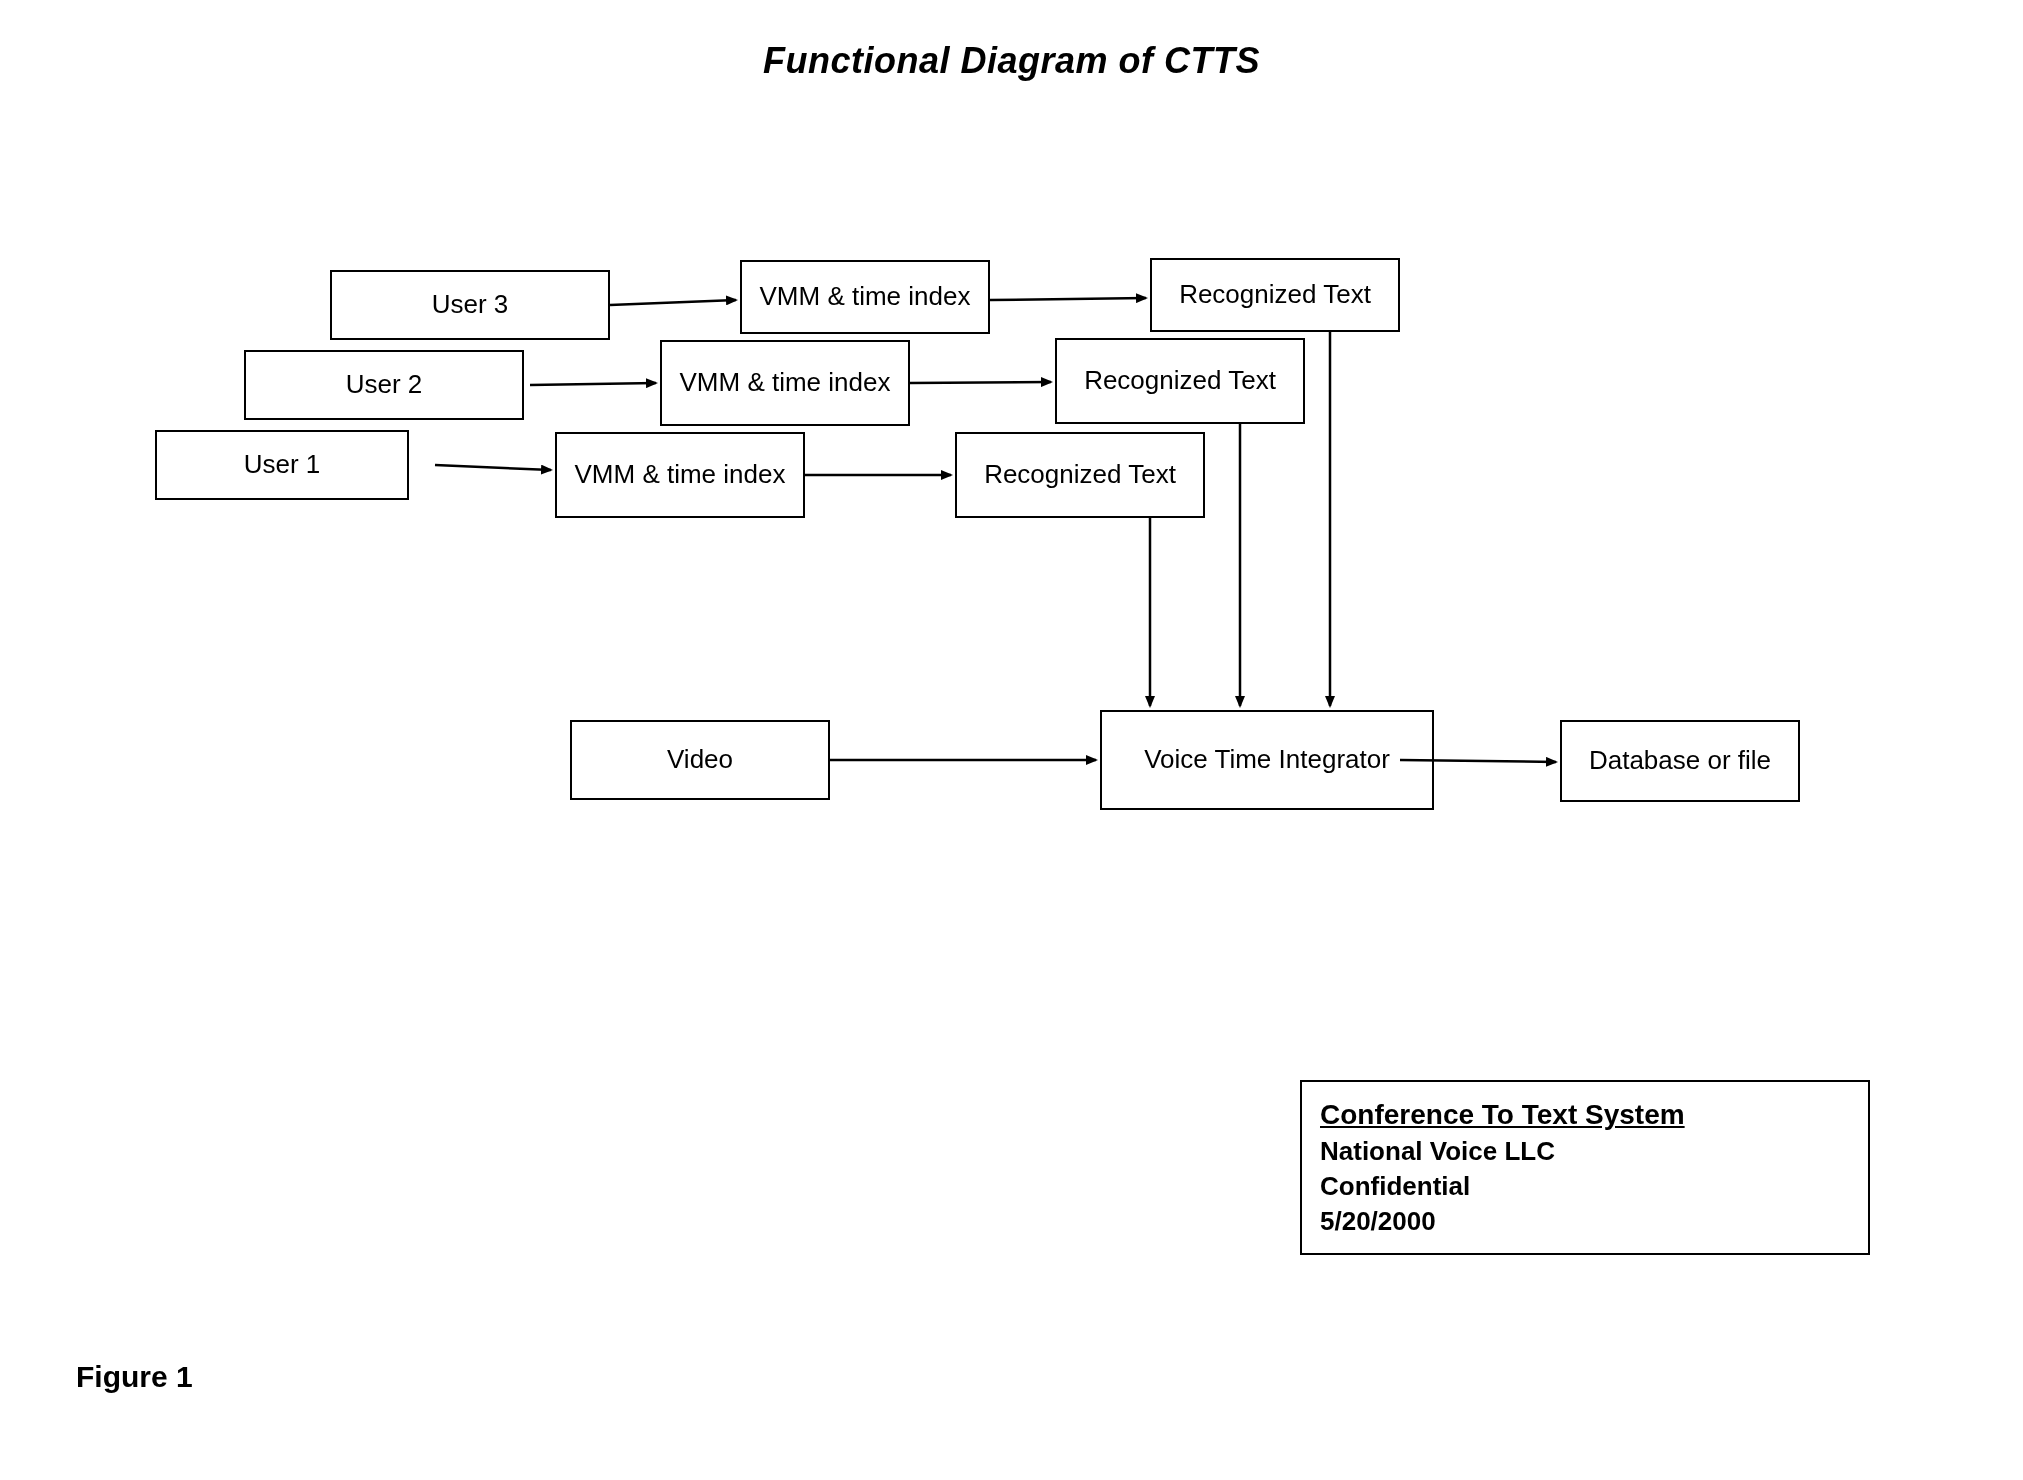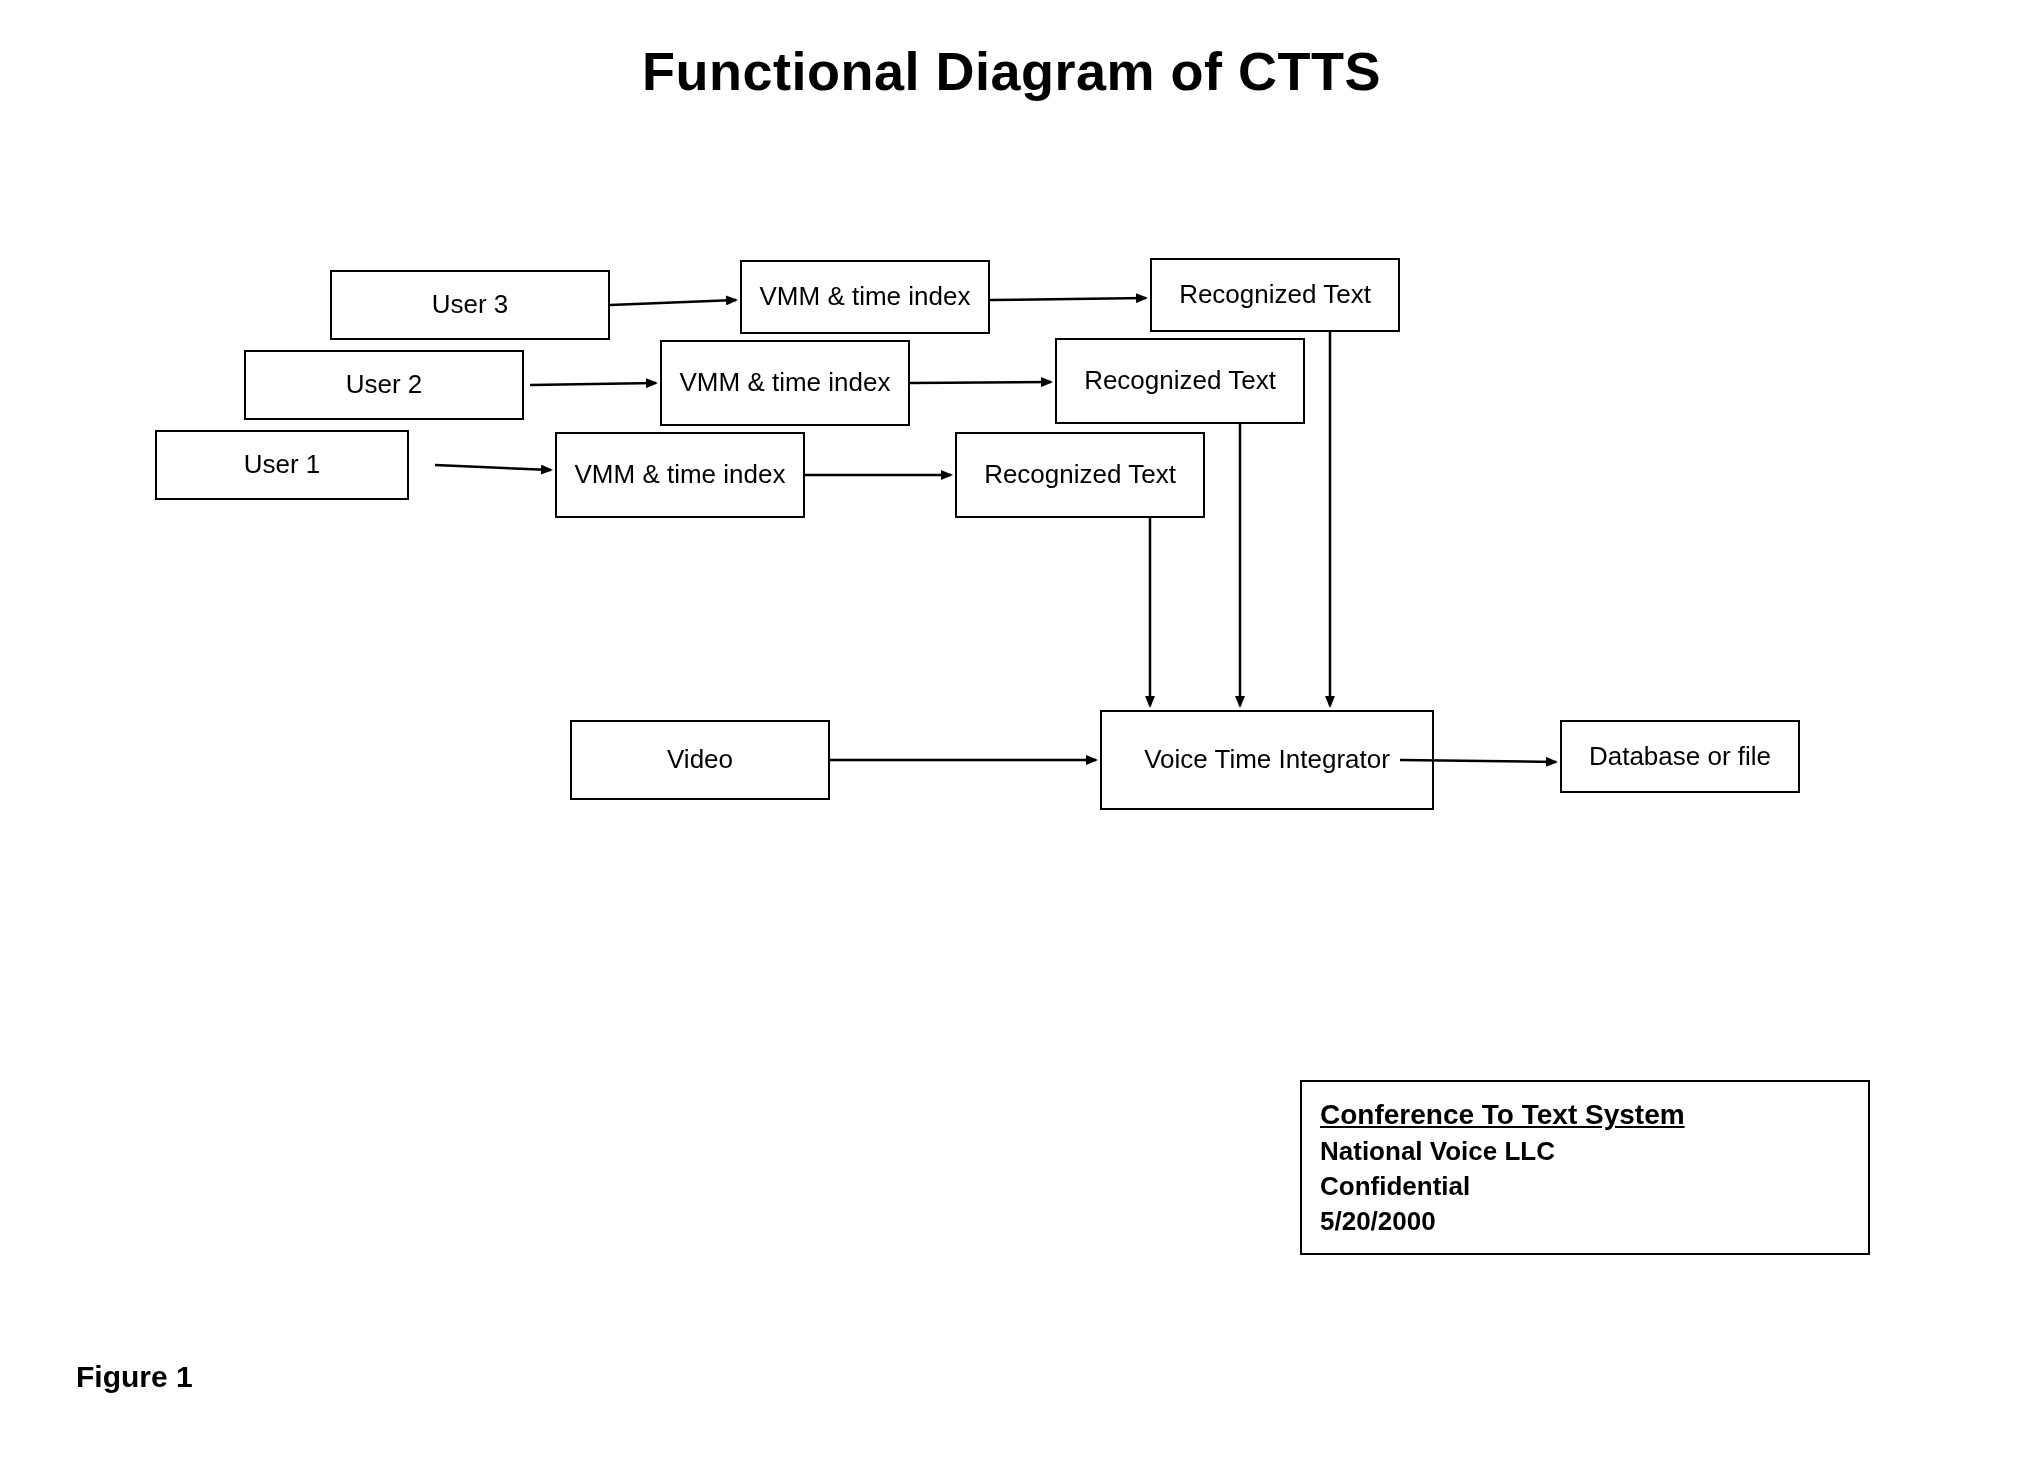--- a/index.html
+++ b/index.html
@@ -15,23 +15,24 @@
     position: relative;
     width: 2023px;
     height: 1480px;
   }
   .title {
     position: absolute;
     top: 40px;
     left: 0;
     width: 100%;
     text-align: center;
-    font-size: 54px;
+    font-size: 36px;
     font-weight: 900;
     letter-spacing: 0.5px;
+    font-style: italic;
   }
   .box {
     position: absolute;
     border: 2px solid #000;
     background: #fff;
     display: flex;
     align-items: center;
     justify-content: center;
     text-align: center;
     font-size: 26px;
@@ -90,21 +91,21 @@
   <div class="box" style="left:244px; top:350px; width:280px; height:70px;">User 2</div>
   <div class="box" style="left:660px; top:340px; width:250px; height:86px;">VMM &amp; time index</div>
   <div class="box" style="left:1055px; top:338px; width:250px; height:86px;">Recognized Text</div>
 
   <div class="box" style="left:155px; top:430px; width:254px; height:70px;">User 1</div>
   <div class="box" style="left:555px; top:432px; width:250px; height:86px;">VMM &amp; time index</div>
   <div class="box" style="left:955px; top:432px; width:250px; height:86px;">Recognized Text</div>
 
   <div class="box" style="left:570px; top:720px; width:260px; height:80px;">Video</div>
   <div class="box" style="left:1100px; top:710px; width:334px; height:100px;">Voice Time Integrator</div>
-  <div class="box" style="left:1560px; top:720px; width:240px; height:73px;">Database or file</div>
+  <div class="box" style="left:1560px; top:720px; width:240px; height:82px;">Database or file</div>
 
   <svg class="arrows">
     <defs>
       <marker id="ah" markerWidth="12" markerHeight="10" refX="10" refY="5" orient="auto" markerUnits="userSpaceOnUse">
         <path d="M0,0 L12,5 L0,10 Z" fill="#000"></path>
       </marker>
     </defs>
 
     <line x1="610" y1="305" x2="736" y2="300" stroke="#000" stroke-width="2.5" marker-end="url(#ah)"></line>
 

